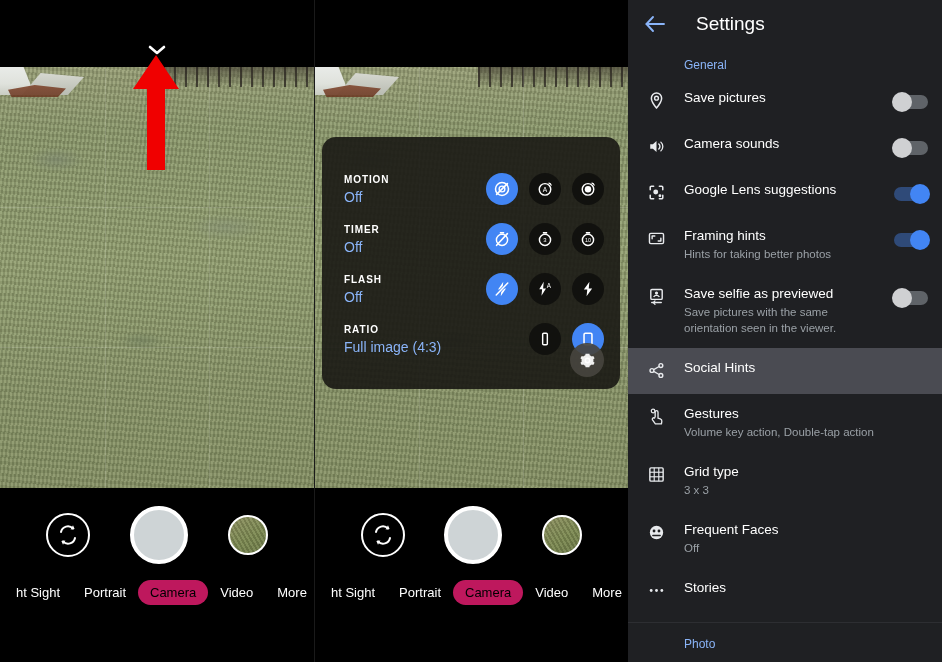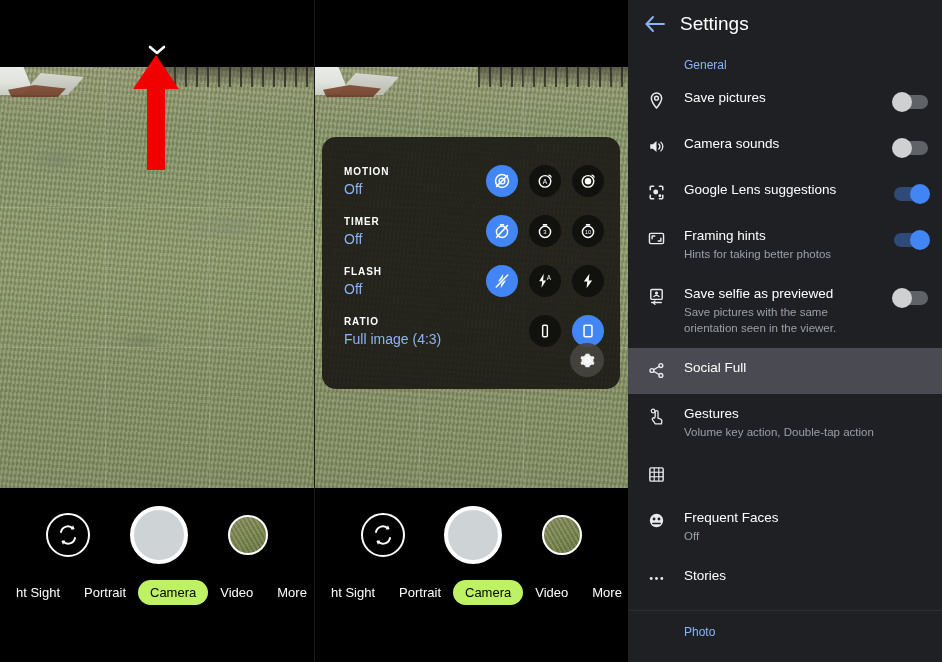--- a/index.html
+++ b/index.html
@@ -68,21 +68,21 @@
 
   
   .quick-panel {
     position:absolute; left:322px; top:137px; width:298px; height:252px;
     background:rgba(26,24,20,.90);
     border-radius:14px;
     z-index:30;
     padding:18px 0 0 0;
   }
   .qrow {
-    position:relative; display:flex; align-items:center;
+    position:relative; display:flex; align-items:flex-end;
     height:50px; padding:0 16px 0 22px;
   }
   .qlabels { flex:1; padding-top:2px; }
   .qlabel {
     font-size:10px; letter-spacing:.9px; color:#fff; font-weight:700;
     text-transform:uppercase;
   }
   .qvalue { font-size:14px; color:#8ab4f8; margin-top:4px; }
   .qopts { display:flex; gap:11px; align-items:center; padding-top:2px; }
   .qbtn {
@@ -120,30 +120,30 @@
       linear-gradient(150deg,#8d9060,#7d8a52 55%,#6e7c48);
     border:2.5px solid #fff;
   }
   .modes {
     position:absolute; left:0; top:92px; width:100%;
     display:flex; align-items:center; justify-content:space-between;
     padding:0 4px; font-size:13px; color:#fff;
   }
   .mode { padding:5px 12px; white-space:nowrap; }
   .mode.active {
-    background:#bef264; color:#000; border-radius:14px; font-weight:500;
+    background:#be185d; color:#000; border-radius:14px; font-weight:500;
   }
 
   
   .settings {
     position:absolute; left:628px; top:0; width:314px; height:662px;
     background:#1f2023; overflow:hidden;
   }
   .s-header {
-    display:flex; align-items:center; height:48px; padding:0 0 0 14px; gap:12px;
+    display:flex; align-items:center; height:48px; padding:0 0 0 14px; gap:28px;
   }
   .back-btn {
     width:26px; height:26px; display:flex; align-items:center; justify-content:center;
   }
   .s-title { font-size:19px; color:#fff; }
 
   .s-section-label {
     color:#8ab4f8; font-size:12px; padding:10px 4px 6px 56px;
   }
   .s-row {
@@ -487,21 +487,21 @@
       <div class="s-icon">
         <svg width="19" height="19" viewBox="0 0 20 20">
           <circle cx="14.6" cy="4.8" r="2" stroke="#e8eaed" stroke-width="1.5" fill="none"></circle>
           <circle cx="5.2" cy="10" r="2" stroke="#e8eaed" stroke-width="1.5" fill="none"></circle>
           <circle cx="14.6" cy="15.2" r="2" stroke="#e8eaed" stroke-width="1.5" fill="none"></circle>
           <line x1="7" y1="9" x2="12.8" y2="5.8" stroke="#e8eaed" stroke-width="1.4"></line>
           <line x1="7" y1="11" x2="12.8" y2="14.2" stroke="#e8eaed" stroke-width="1.4"></line>
         </svg>
       </div>
       <div class="s-text">
-        <div class="s-name">Social Full</div>
+        <div class="s-name">Social Hints</div>
       </div>
     </div>
 
     <div class="s-row">
       <div class="s-icon">
         <svg width="19" height="19" viewBox="0 0 20 20">
           <path d="M8.6 10.2V5.4a1.5 1.5 0 0 1 3 0v6.4l2.4.8a2.4 2.4 0 0 1 1.6 2.6l-.4 2.6H8.8l-3-4.2a1.4 1.4 0 0 1 2-1.9z" stroke="#e8eaed" stroke-width="1.4" fill="none" stroke-linejoin="round"></path>
           <circle cx="6.4" cy="4.2" r="1.9" stroke="#e8eaed" stroke-width="1.3" fill="none"></circle>
         </svg>
       </div>
@@ -514,20 +514,24 @@
     <div class="s-row">
       <div class="s-icon">
         <svg width="19" height="19" viewBox="0 0 20 20">
           <rect x="3" y="3" width="14" height="14" rx="1.2" stroke="#e8eaed" stroke-width="1.5" fill="none"></rect>
           <line x1="7.6" y1="3" x2="7.6" y2="17" stroke="#e8eaed" stroke-width="1.2"></line>
           <line x1="12.4" y1="3" x2="12.4" y2="17" stroke="#e8eaed" stroke-width="1.2"></line>
           <line x1="3" y1="7.6" x2="17" y2="7.6" stroke="#e8eaed" stroke-width="1.2"></line>
           <line x1="3" y1="12.4" x2="17" y2="12.4" stroke="#e8eaed" stroke-width="1.2"></line>
         </svg>
       </div>
+      <div class="s-text">
+        <div class="s-name">Grid type</div>
+        <div class="s-sub">3 x 3</div>
+      </div>
     </div>
 
     <div class="s-row">
       <div class="s-icon">
         <svg width="19" height="19" viewBox="0 0 20 20">
           <circle cx="10" cy="10" r="7" fill="#e8eaed"></circle>
           <circle cx="7.4" cy="8.4" r="1.5" fill="#1f2023"></circle>
           <circle cx="12.6" cy="8.4" r="1.5" fill="#1f2023"></circle>
           <path d="M6.2 13.2h7.6" stroke="#1f2023" stroke-width="1.6" stroke-linecap="round"></path>
         </svg>

